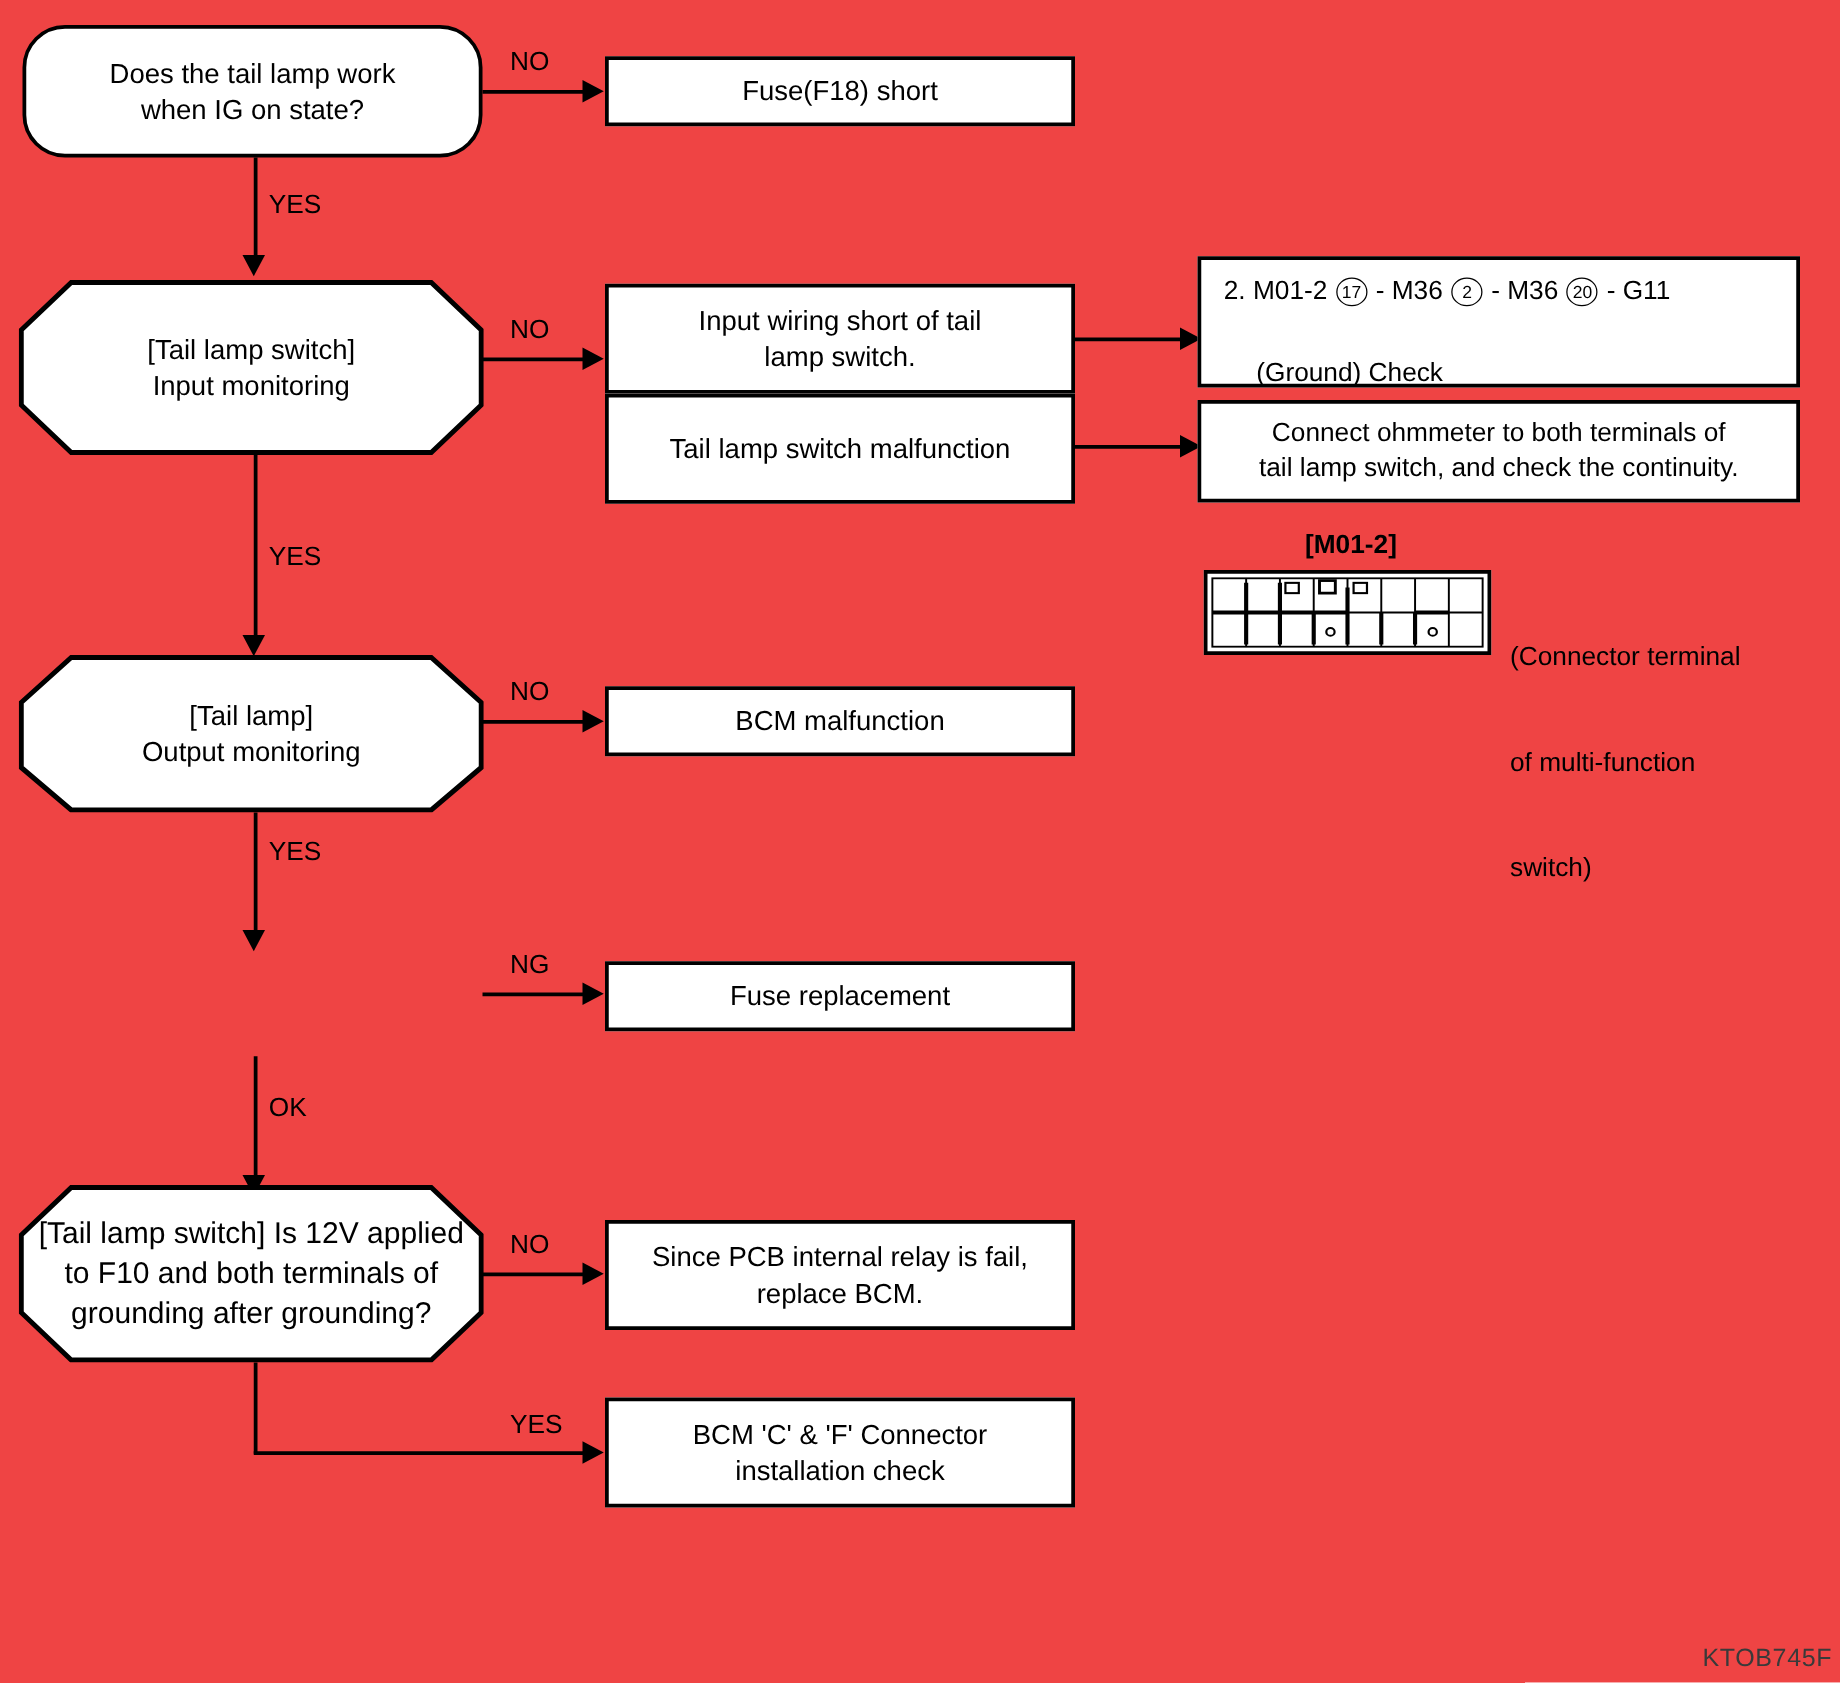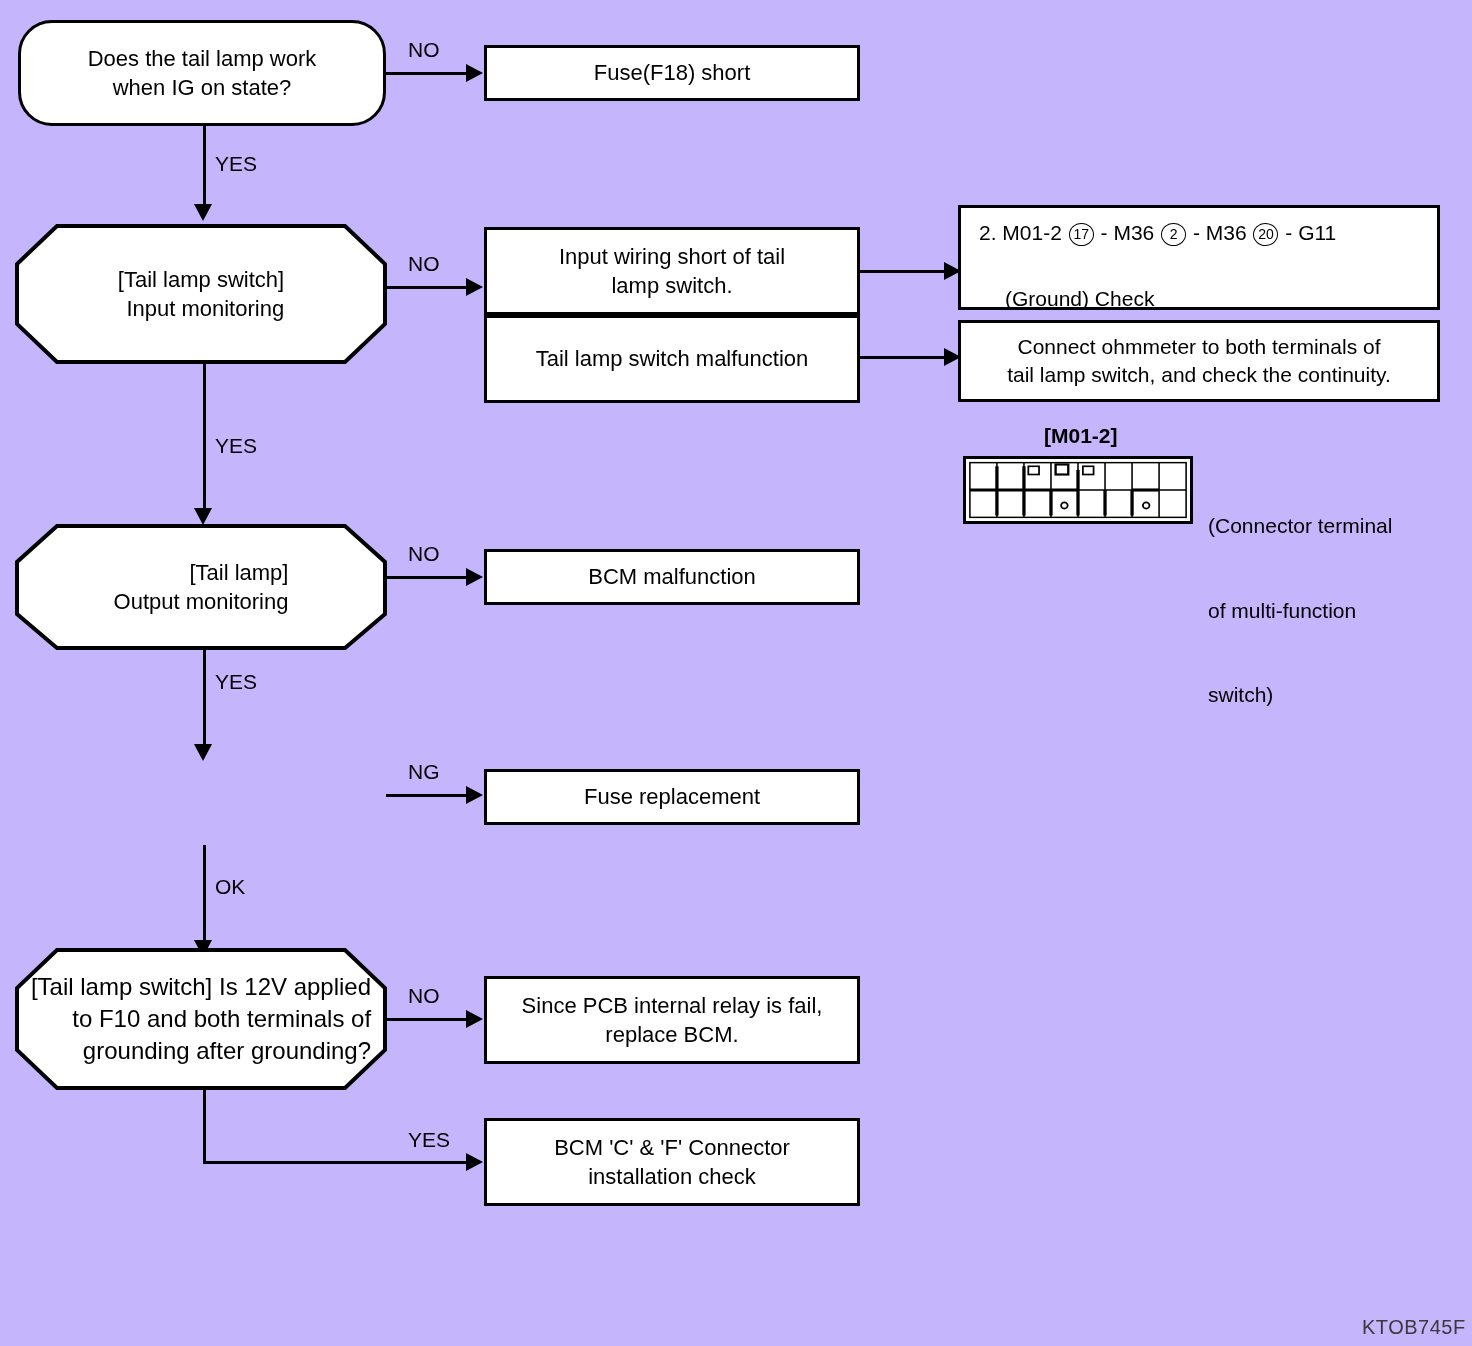--- a/index.html
+++ b/index.html
@@ -8,21 +8,21 @@
     background: #ffffff;
   }
   body {
     font-family: "Liberation Sans", sans-serif;
     color: #000000;
   }
   #canvas {
     position: relative;
     width: 1472px;
     height: 1346px;
-    background: #c4b5fd;
+    background: #ef4444;
     overflow: hidden;
   }
 
   
   .node {
     position: absolute;
     box-sizing: border-box;
     display: flex;
     align-items: center;
     justify-content: center;
@@ -53,21 +53,21 @@
     width: 100%; height: 100%;
     display: block;
   }
   .oct-label {
     position: absolute;
     left: 0; top: 0;
     width: 100%; height: 100%;
     display: flex;
     align-items: center;
     justify-content: center;
-    text-align: right;
+    text-align: center;
     line-height: 1.34;
     box-sizing: border-box;
     padding: 0 4px;
   }
 
   
   .t21 { font-size: 21px; }
   .t22 { font-size: 22px; }
   .t20 { font-size: 24px; }
 

